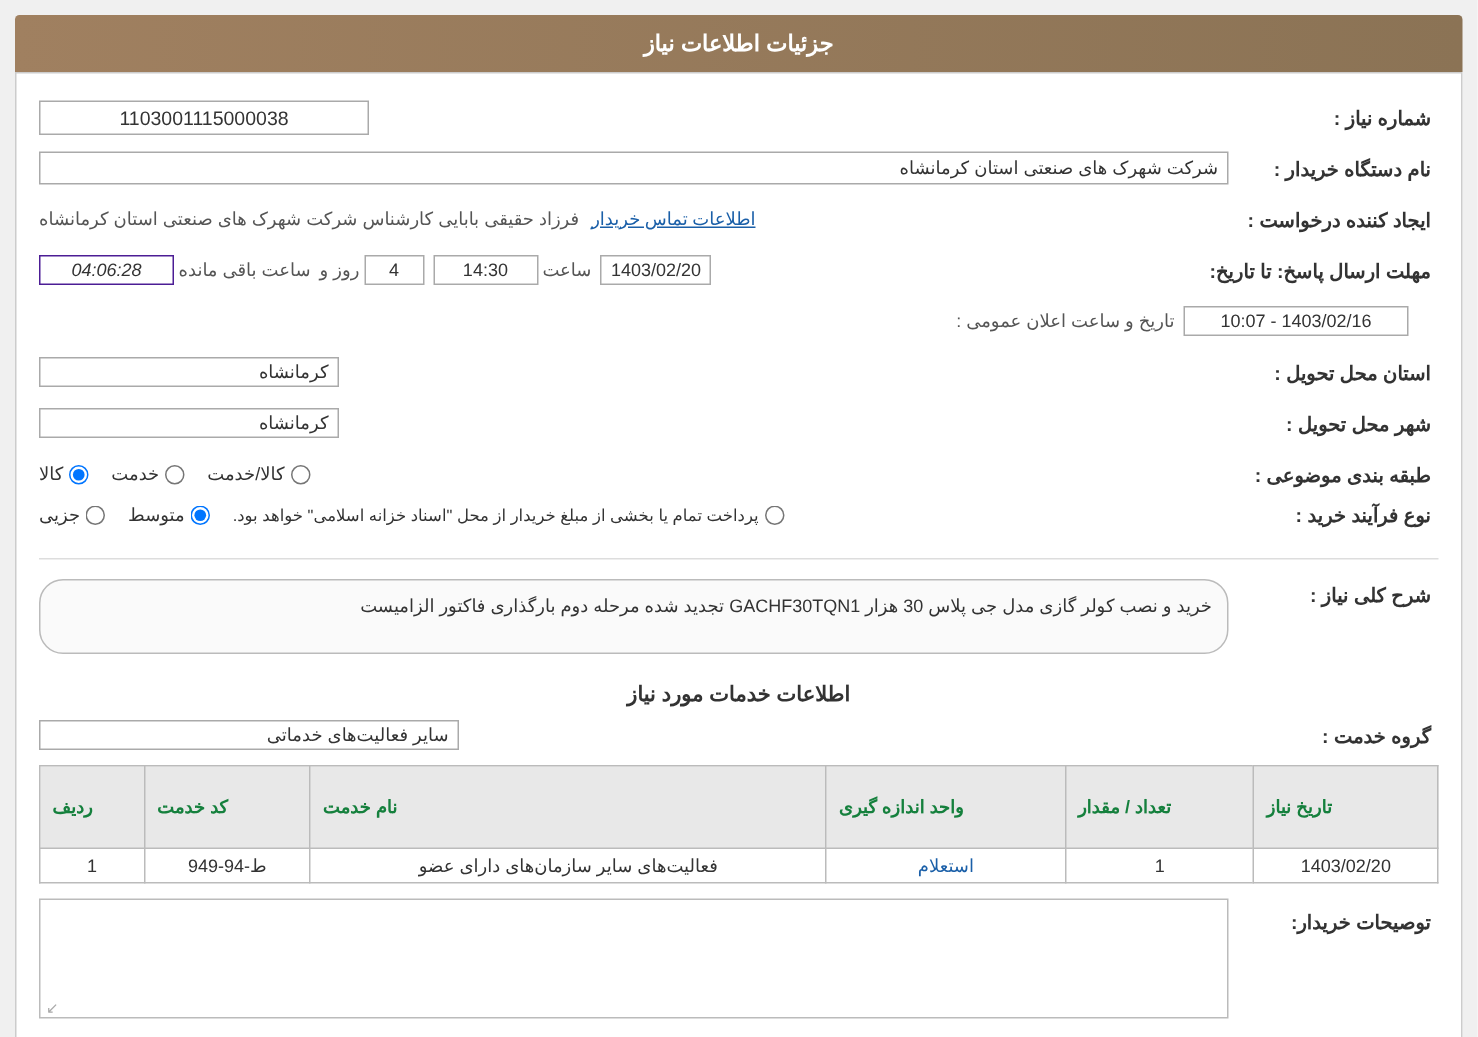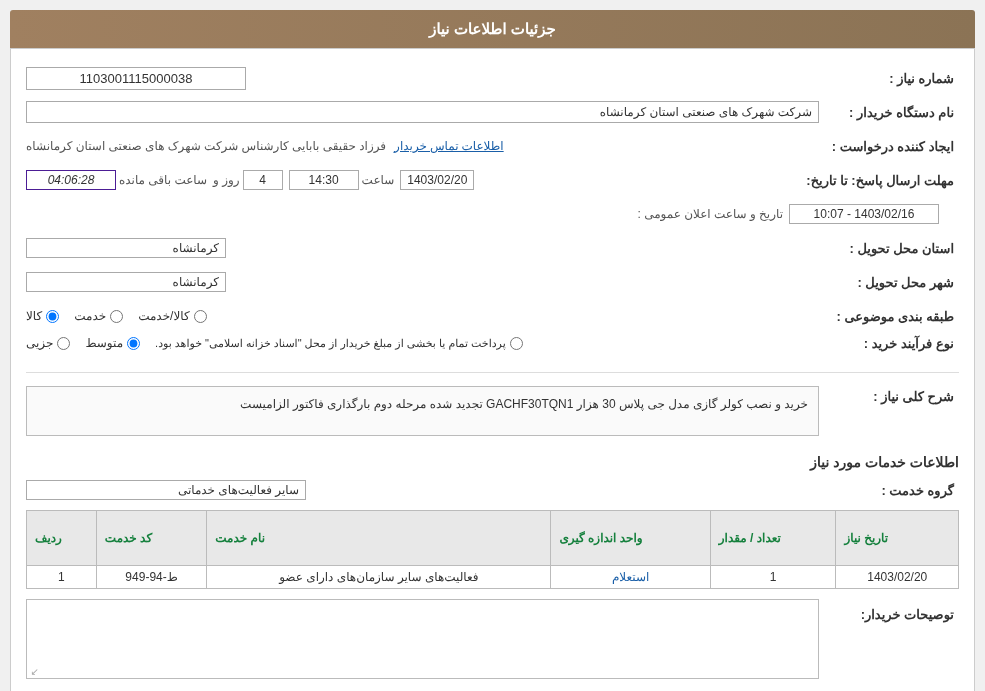--- a/index.html
+++ b/index.html
@@ -154,21 +154,21 @@
       direction: rtl;
       font-size: 12px;
       color: #333;
       text-align: right;
     }
     .section-title {
       font-weight: bold;
       font-size: 14px;
       color: #333;
       margin: 8px 0 6px 0;
-      text-align: right;
+      text-align: center;
     }
     .services-table {
       width: 100%;
       border-collapse: collapse;
       margin-bottom: 10px;
       font-size: 12px;
     }
     .services-table th {
       background: #e8e8e8;
       border: 1px solid #bbb;
@@ -356,21 +356,21 @@
           </div>
         </div>
       </div>
     </div>
 
     <hr class="section-divider">
 
     <div class="form-row" style="align-items: flex-start;">
       <span class="form-label" style="padding-top:8px;">شرح کلی نیاز :</span>
       <div class="form-value">
-        <div class="description-box-outer" style="width:100%; min-height:50px;">خرید و نصب کولر گازی مدل جی پلاس 30 هزار GACHF30TQN1 تجدید شده مرحله دوم بارگذاری فاکتور الزامیست</div>
+        <div class="description-box-outer" style="width:100%; min-height:50px;border-radius:16px;">خرید و نصب کولر گازی مدل جی پلاس 30 هزار GACHF30TQN1 تجدید شده مرحله دوم بارگذاری فاکتور الزامیست</div>
       </div>
     </div>
 
     <div class="section-title">اطلاعات خدمات مورد نیاز</div>
 
     <div class="form-row">
       <span class="form-label">گروه خدمت :</span>
       <div class="form-value">
         <div class="inline-select-area" style="min-width:280px;">سایر فعالیت‌های خدماتی</div>
       </div>

